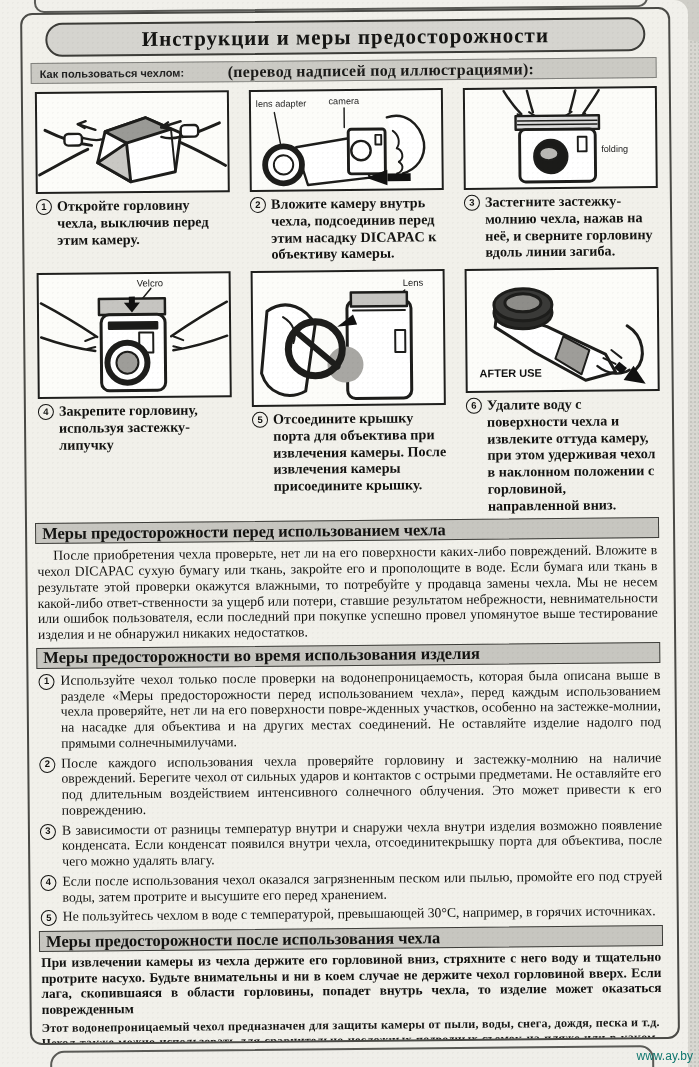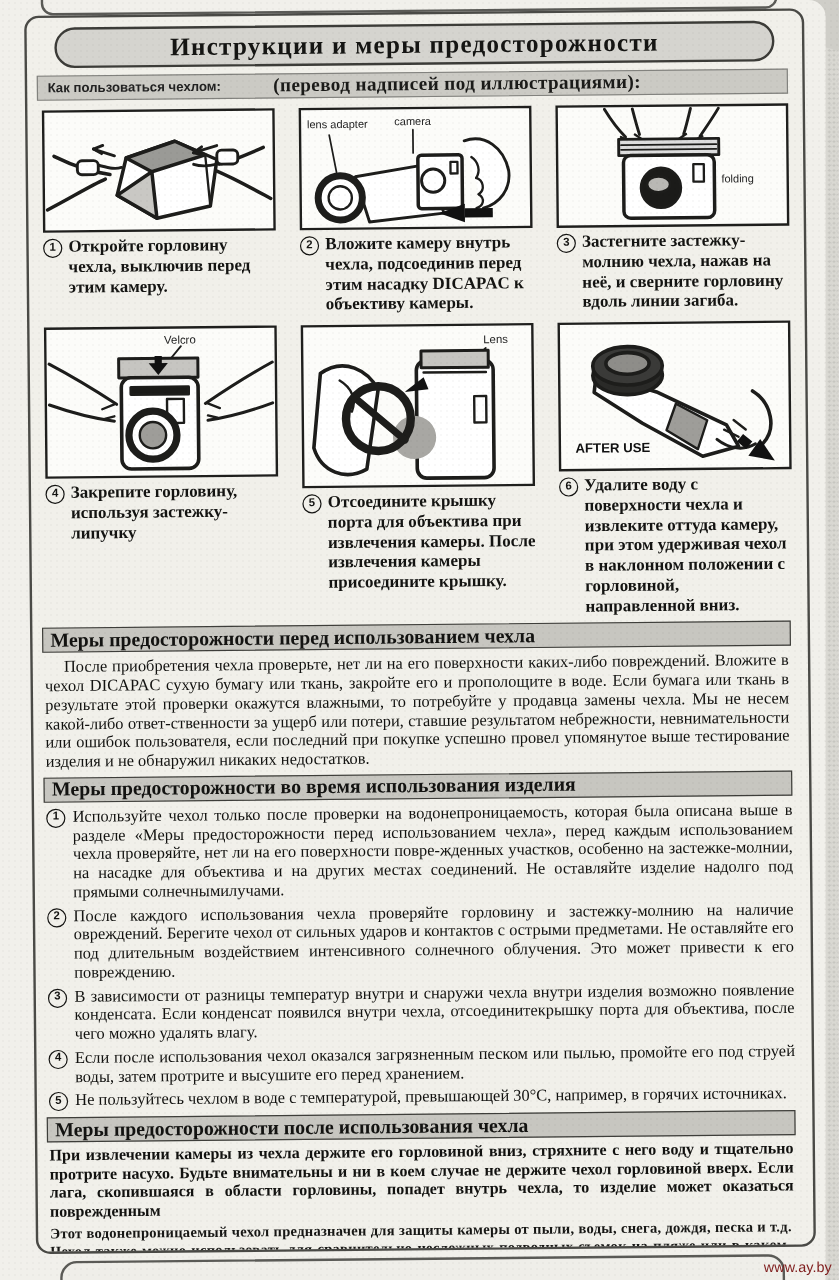--- a/index.html
+++ b/index.html
@@ -105,21 +105,21 @@
   .para3{
     margin:3px 8px 2px 2px;font-size:13.4px;line-height:1.16;
     font-weight:600;text-align:justify;color:#121210;
   }
   .para-final{
     margin:4px 10px 0 2px;font-size:12.2px;line-height:1.22;
     font-weight:bold;text-align:justify;color:#171715;letter-spacing:.2px;
   }
   .watermark{
     position:absolute;right:6px;bottom:4px;z-index:60;
-    font-family:"Liberation Sans", sans-serif;font-size:12px;color:#7f1d1d;
+    font-family:"Liberation Sans", sans-serif;font-size:12px;color:#0f766e;
   }
   .lab{font-family:"Liberation Sans", sans-serif;font-size:9.5px;fill:#222;}
   .labb{font-family:"Liberation Sans", sans-serif;font-size:11px;font-weight:bold;fill:#111;}
 </style>
 </head>
 <body>
 
 <div class="edge-texture"></div>
 <div class="corner-shadow"></div>
 <div class="paper"></div>

